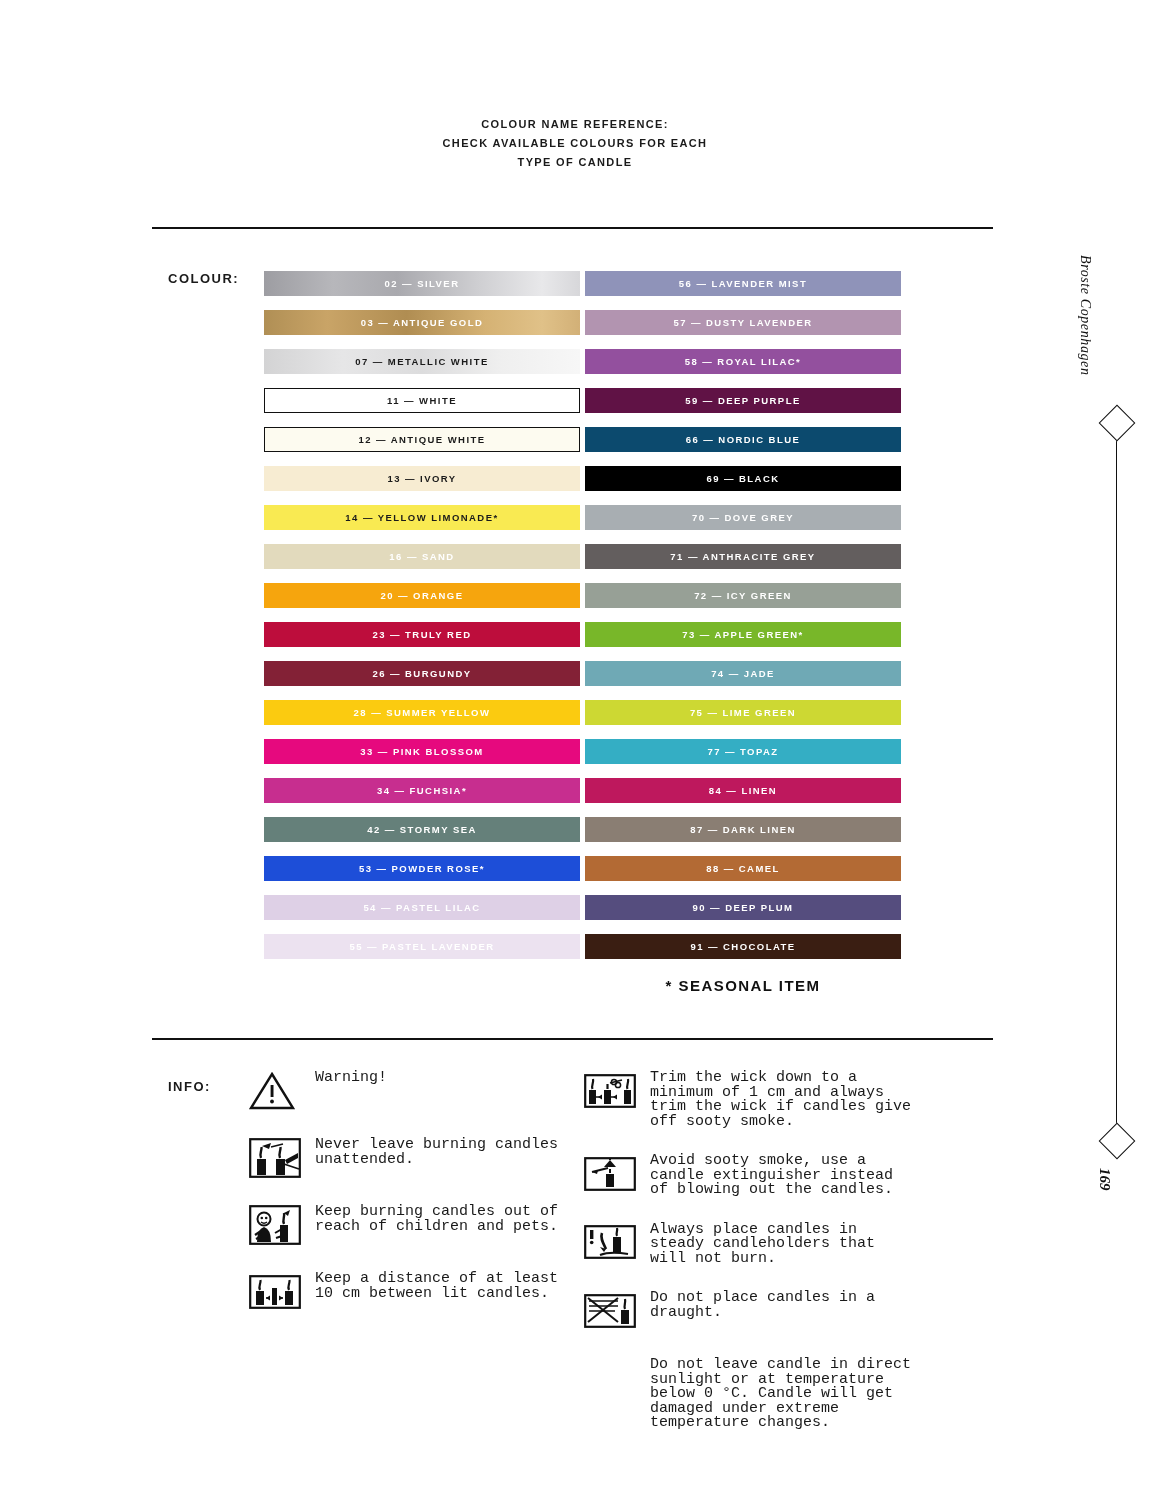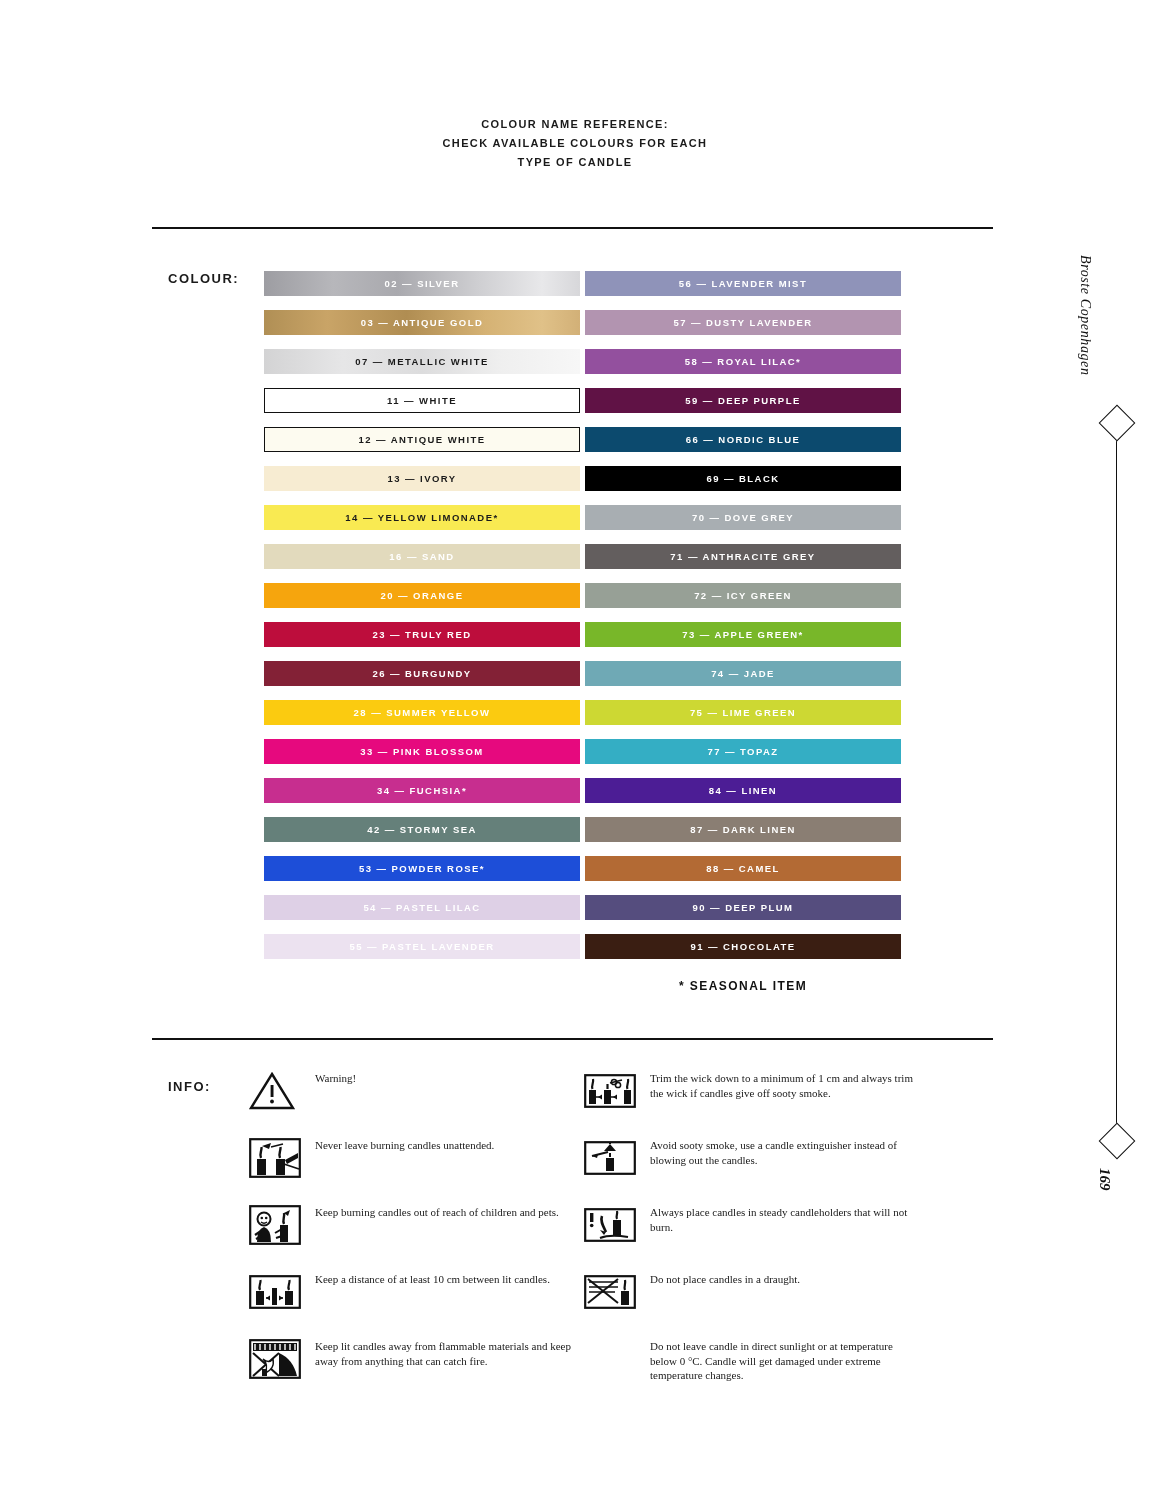--- a/index.html
+++ b/index.html
@@ -49,43 +49,43 @@
   .swatch .sw-label{
     font-size:9.5px;font-weight:bold;letter-spacing:1.45px;
     line-height:1;white-space:nowrap;
     position:relative;z-index:2;
   }
   .swatch.outlined{border:1.4px solid #111;}
 
   .seasonal-note{
     height:25px;margin-bottom:23px;
     display:flex;align-items:center;justify-content:center;
-    font-size:12px;font-weight:bold;letter-spacing:1.45px;color:#111;
+    font-size:15px;font-weight:bold;letter-spacing:1.45px;color:#111;
     white-space:nowrap;
   }
 
   
   .info-col{position:absolute;width:330px;}
   .info-col.left{left:249px;top:1068px;}
   .info-col.right{left:584px;top:1068px;}
 
   .info-row{
     display:flex;align-items:flex-start;
     margin-bottom:22px;
     min-height:45px;
   }
   .info-icon{
     width:52px;min-width:52px;height:45px;
     margin-right:14px;
     display:flex;align-items:center;justify-content:flex-start;
   }
   .info-icon svg{display:block;}
   .info-text{
-    font-family:Liberation Serif, serif;
-    font-size:11px;line-height:14.5px;color:#1a1a1a;
+    font-family:Liberation Mono, monospace;
+    font-size:15px;line-height:14.5px;color:#1a1a1a;
     padding-top:3px;
   }
   .info-row.no-icon .info-icon{height:0;min-height:0;}
 
   
   .margin-brand{
     position:absolute;left:1093px;top:255px;
     font-family:"Liberation Serif", serif;
     font-style:italic;font-size:14px;letter-spacing:0.6px;
     color:#111;white-space:nowrap;
@@ -219,21 +219,21 @@
       </div>
       <div class="swatch" style="background: rgb(111, 169, 181);">
         <span class="sw-label" style="color: rgb(255, 255, 255);">74 — JADE</span>
       </div>
       <div class="swatch" style="background: rgb(205, 216, 51);">
         <span class="sw-label" style="color: rgb(255, 255, 255);">75 — LIME GREEN</span>
       </div>
       <div class="swatch" style="background: rgb(52, 174, 196);">
         <span class="sw-label" style="color: rgb(255, 255, 255);">77 — TOPAZ</span>
       </div>
-      <div class="swatch" style="background: #4c1d95;">
+      <div class="swatch" style="background: #be185d;">
         <span class="sw-label" style="color: rgb(255, 255, 255);">84 — LINEN</span>
       </div>
       <div class="swatch" style="background: rgb(138, 126, 115);">
         <span class="sw-label" style="color: rgb(255, 255, 255);">87 — DARK LINEN</span>
       </div>
       <div class="swatch" style="background: rgb(179, 106, 52);">
         <span class="sw-label" style="color: rgb(255, 255, 255);">88 — CAMEL</span>
       </div>
       <div class="swatch" style="background: rgb(85, 77, 126);">
         <span class="sw-label" style="color: rgb(255, 255, 255);">90 — DEEP PLUM</span>
@@ -301,35 +301,20 @@
       <path d="M40 15 C38 11 41 9 40.5 5" stroke="#111" stroke-width="2.2" fill="none"></path>
       <rect x="23" y="13" width="5" height="17" fill="#111"></rect>
       <path d="M17 23 L21 20.5 L21 25.5 Z" fill="#111"></path>
       <path d="M34 23 L30 20.5 L30 25.5 Z" fill="#111"></path>
       <path d="M17 23 L21 23" stroke="#111" stroke-width="1.6"></path>
       <path d="M30 23 L34 23" stroke="#111" stroke-width="1.6"></path>
     </svg>
         </div>
         <div class="info-text">Keep a distance of at least 10 cm between lit candles.</div>
       </div>
-      <div class="info-row">
-        <div class="info-icon">
-          <svg width="52" height="40" viewBox="0 0 52 40">
-      <rect x="1.2" y="1.2" width="49.6" height="37.6" fill="#fff" stroke="#111" stroke-width="2.2"></rect>
-      <rect x="4" y="4" width="44" height="8" fill="#111"></rect>
-      <path d="M6 5 L6 11 M11 5 L11 11 M16 5 L16 11 M21 5 L21 11 M26 5 L26 11 M31 5 L31 11 M36 5 L36 11 M41 5 L41 11 M46 5 L46 11" stroke="#fff" stroke-width="1.4"></path>
-      <path d="M30 14 Q44 20 48 37 L30 37 Z" fill="#111"></path>
-      <path d="M4 14 L30 37" stroke="#111" stroke-width="2"></path>
-      <path d="M30 14 L4 37" stroke="#111" stroke-width="2"></path>
-      <path d="M14 20 Q20 26 16 34 Q26 30 24 20 Q20 25 14 20 Z" fill="#fff" stroke="#111" stroke-width="1.4"></path>
-      <rect x="13" y="30" width="5" height="7" fill="#111"></rect>
-    </svg>
-        </div>
-        <div class="info-text">Keep lit candles away from flammable materials and keep away from anything that can catch fire.</div>
-      </div>
     </div>
   <div class="info-col right" id="info-right">
       <div class="info-row">
         <div class="info-icon">
           <svg width="52" height="34" viewBox="0 0 52 34">
       <rect x="1.2" y="1.2" width="49.6" height="31.6" fill="#fff" stroke="#111" stroke-width="2.2"></rect>
       <rect x="5" y="16" width="7" height="14" fill="#111"></rect>
       <rect x="20" y="16" width="7" height="14" fill="#111"></rect>
       <rect x="40" y="16" width="7" height="14" fill="#111"></rect>
       <path d="M8.5 15 C7 11 10 9 9 5" stroke="#111" stroke-width="2.2" fill="none"></path>

